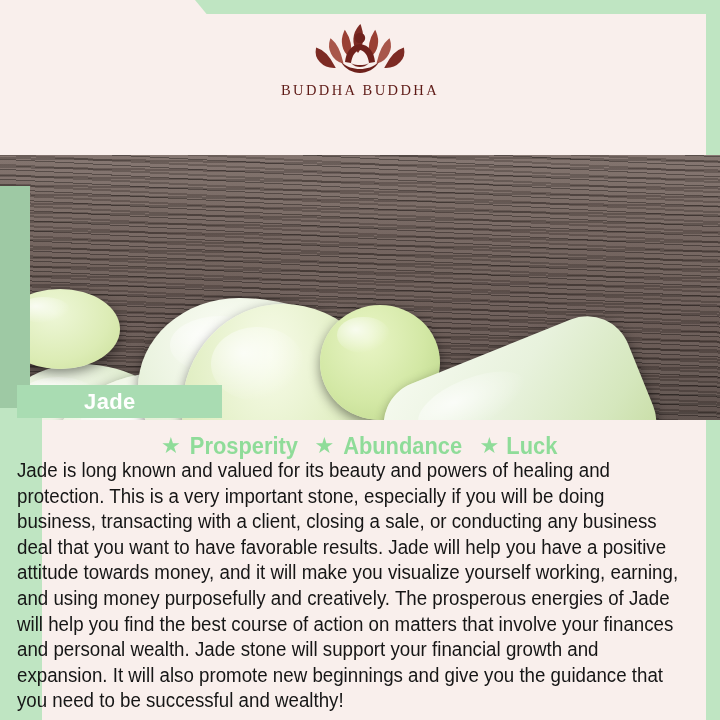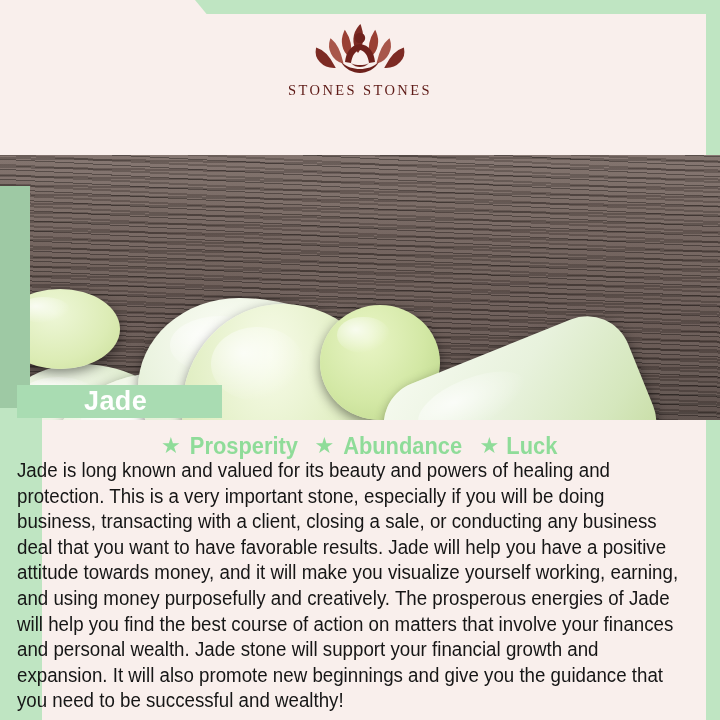--- a/index.html
+++ b/index.html
@@ -148,21 +148,21 @@
     left: 17px; top: 385px;
     width: 205px; height: 33px;
     background: #a9dcb2;
     z-index: 5;
     display: flex;
     align-items: center;
   }
   .jade-label {
     margin-left: 67px;
     font-weight: bold;
-    font-size: 27px;
+    font-size: 22px;
     color: #ffffff;
     letter-spacing: 0.4px;
   }
 
   
   .benefits {
     position: absolute;
     left: 0; top: 430px;
     width: 720px;
     height: 32px;
@@ -229,21 +229,21 @@
         <path d="M16 31 C14 40 22 49 33 49 C29 41 23 33 16 31 Z" fill="#7d2b24" stroke="#7d2b24"></path>
         <path d="M102 31 C104 40 96 49 85 49 C89 41 95 33 102 31 Z" fill="#7d2b24" stroke="#7d2b24"></path>
       </g>
       <g fill="#6e211c">
         <circle cx="59" cy="20" r="5.2"></circle>
         <path d="M59 26 C50 27 45 34 44 44 L50 45 C51 38 54 33 59 32 C64 33 67 38 68 45 L74 44 C73 34 68 27 59 26 Z"></path>
         <path d="M40 44 C44 51 52 55 59 55 C66 55 74 51 78 44 C72 49 66 51 59 51 C52 51 46 49 40 44 Z"></path>
         <path d="M50 45 C53 48 56 49 59 49 C62 49 65 48 68 45 C65 47 62 47 59 47 C56 47 53 47 50 45 Z"></path>
       </g>
     </svg>
-    <div class="logo-text">STONES STONES</div>
+    <div class="logo-text">BUDDHA BUDDHA</div>
   </div>
 
 
   <div class="photo">
     <div class="wood"></div>
 
     <div class="stone" style="left:-6px; top:209px; width:180px; height:130px; border-radius:48% 52% 46% 54%/52% 48% 52% 48%;
                 background:radial-gradient(ellipse at 36% 28%, #f3f7ec 0%, #dfeccf 48%, #c6dcb0 100%);"></div>
 
     <div class="stone" style="left:48px; top:218px; width:230px; height:200px; border-radius:50% 48% 52% 50%/48% 52% 48% 52%;

